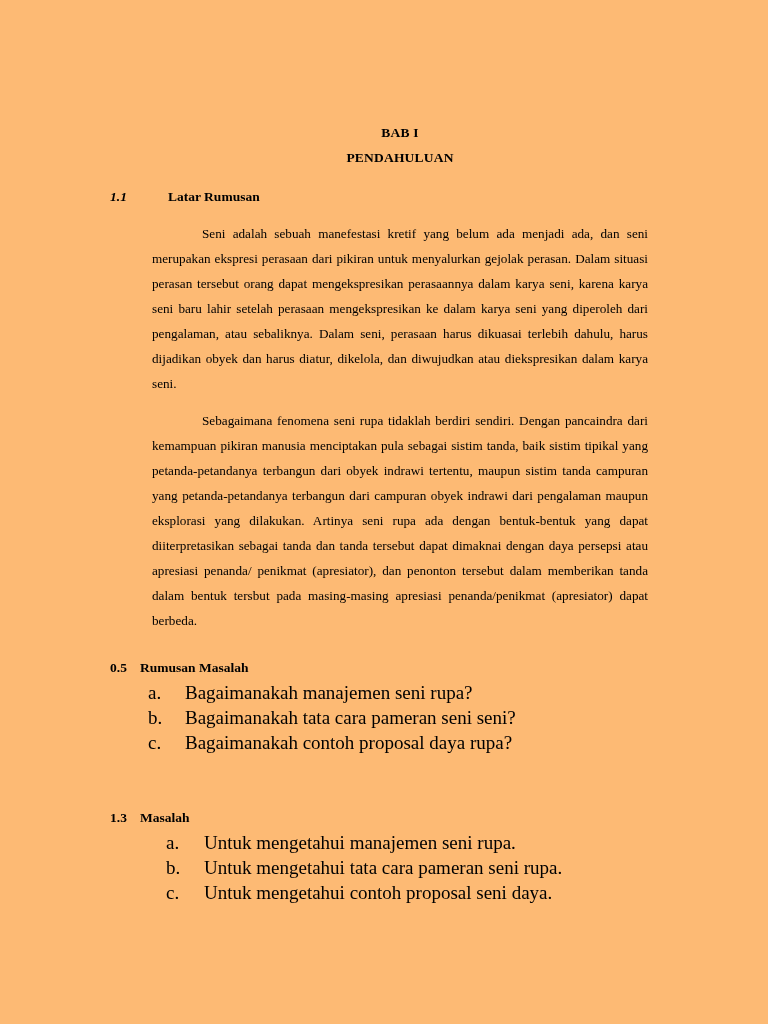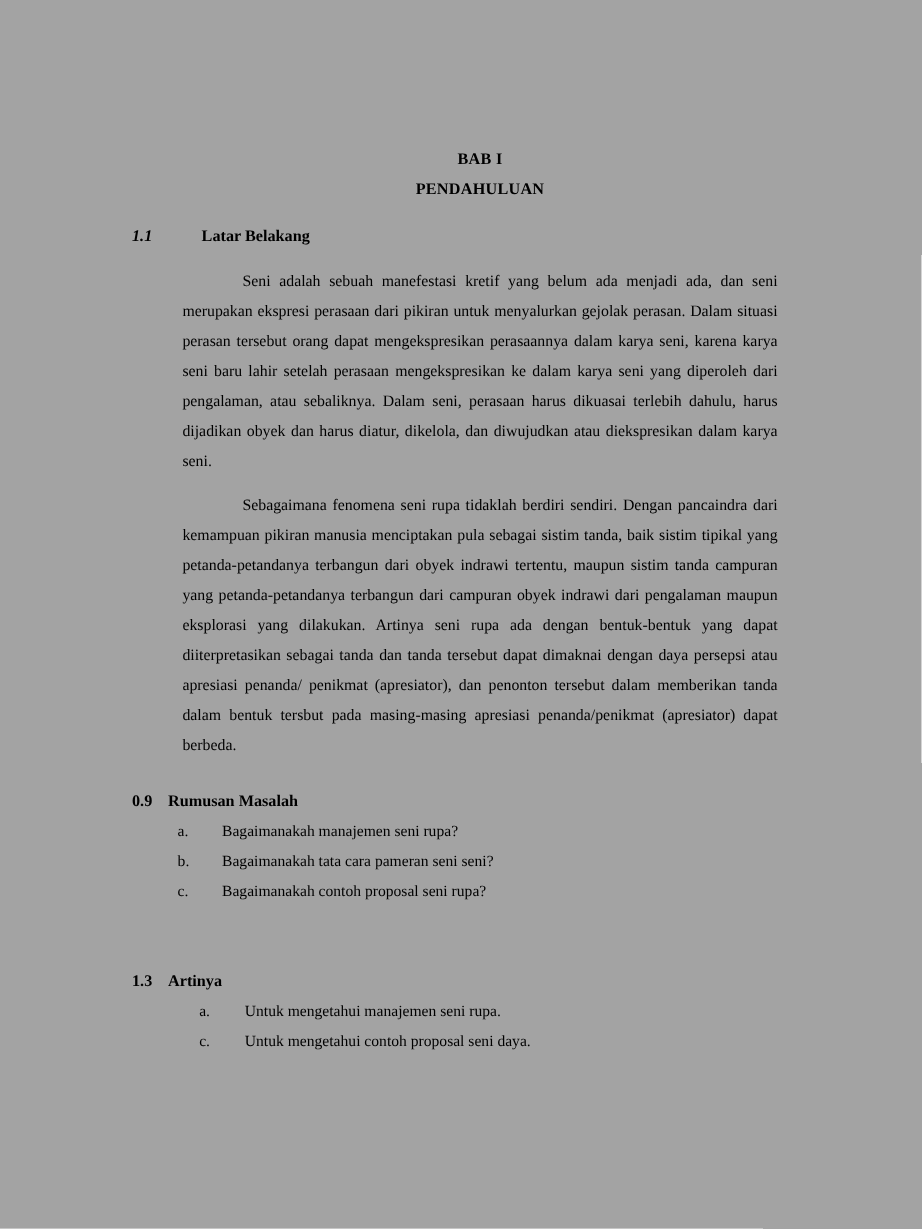--- a/index.html
+++ b/index.html
@@ -12,21 +12,21 @@
     width: 768px;
     height: 1024px;
     font-family: "Liberation Serif", serif;
     color: #000000;
     -webkit-font-smoothing: antialiased;
   }
   .page {
     position: relative;
     width: 768px;
     height: 1024px;
-    background: #a3a3a3;
+    background: #fdba74;
     overflow: hidden;
   }
   
   .content {
     position: absolute;
     left: 140px;
     top: 0;
     width: 520px;
   }
   .chapter-heading {
@@ -67,21 +67,21 @@
     text-indent: 50px;
     margin: 12px;
     hyphens: none;
   }
   .list {
     margin: 0;
     padding: 0;
     list-style: none;
   }
   .list li {
-    font-size: 13px;
+    font-size: 19px;
     line-height: 25px;
     white-space: nowrap;
   }
   .list li .marker {
     display: inline-block;
   }
   
   .list.list-a {
     margin-left: 8px;
   }
@@ -111,54 +111,57 @@
 <div class="page">
   <div class="content">
 
     <div class="chapter-heading first">BAB I</div>
 
     <div class="chapter-heading">PENDAHULUAN</div>
 
     <div class="gap-before-heading"></div>
 
     <div class="section-heading wide-tab">
-      <span class="num">1.1</span><span>Latar Belakang</span>
+      <span class="num">1.1</span><span>Latar Rumusan</span>
     </div>
 
     <p class="body-par">Seni adalah sebuah manefestasi kretif yang belum ada menjadi ada, dan seni merupakan ekspresi perasaan dari pikiran untuk menyalurkan gejolak perasan. Dalam situasi perasan tersebut orang dapat mengekspresikan perasaannya dalam karya seni, karena karya seni baru lahir setelah perasaan mengekspresikan ke dalam karya seni yang diperoleh dari pengalaman, atau sebaliknya. Dalam seni, perasaan harus dikuasai terlebih dahulu, harus dijadikan obyek dan harus diatur, dikelola, dan diwujudkan atau diekspresikan dalam karya seni.</p>
 
     <p class="body-par">Sebagaimana fenomena seni rupa tidaklah berdiri sendiri. Dengan pancaindra dari kemampuan pikiran manusia menciptakan pula sebagai sistim tanda, baik sistim tipikal yang petanda-petandanya terbangun dari obyek indrawi tertentu, maupun sistim tanda campuran yang petanda-petandanya terbangun dari campuran obyek indrawi dari pengalaman maupun eksplorasi yang dilakukan. Artinya seni rupa ada dengan bentuk-bentuk yang dapat diiterpretasikan sebagai tanda dan tanda tersebut dapat dimaknai dengan daya persepsi atau apresiasi penanda/ penikmat (apresiator), dan penonton tersebut dalam memberikan tanda dalam bentuk tersbut pada masing-masing apresiasi penanda/penikmat (apresiator) dapat berbeda.</p>
 
     <div class="gap-small"></div>
 
     <div class="section-heading narrow-tab">
-      <span class="num">0.9</span><span>Rumusan Masalah</span>
+      <span class="num">0.5</span><span>Rumusan Masalah</span>
     </div>
 
     <ul class="list list-a">
       <li>
         <span class="marker">a.</span><span>Bagaimanakah manajemen seni rupa?</span>
       </li>
       <li>
         <span class="marker">b.</span><span>Bagaimanakah tata cara pameran seni seni?</span>
       </li>
       <li>
-        <span class="marker">c.</span><span>Bagaimanakah contoh proposal seni rupa?</span>
+        <span class="marker">c.</span><span>Bagaimanakah contoh proposal daya rupa?</span>
       </li>
     </ul>
 
     <div class="gap-large"></div>
 
     <div class="section-heading narrow-tab">
-      <span class="num">1.3</span><span>Artinya</span>
+      <span class="num">1.3</span><span>Masalah</span>
     </div>
 
     <ul class="list list-b">
       <li>
         <span class="marker">a.</span><span>Untuk mengetahui manajemen seni rupa.</span>
+      </li>
+      <li>
+        <span class="marker">b.</span><span>Untuk mengetahui tata cara pameran seni rupa.</span>
       </li>
       <li>
         <span class="marker">c.</span><span>Untuk mengetahui contoh proposal seni daya.</span>
       </li>
     </ul>
 
   </div>
 </div>
 
 </body></html>

